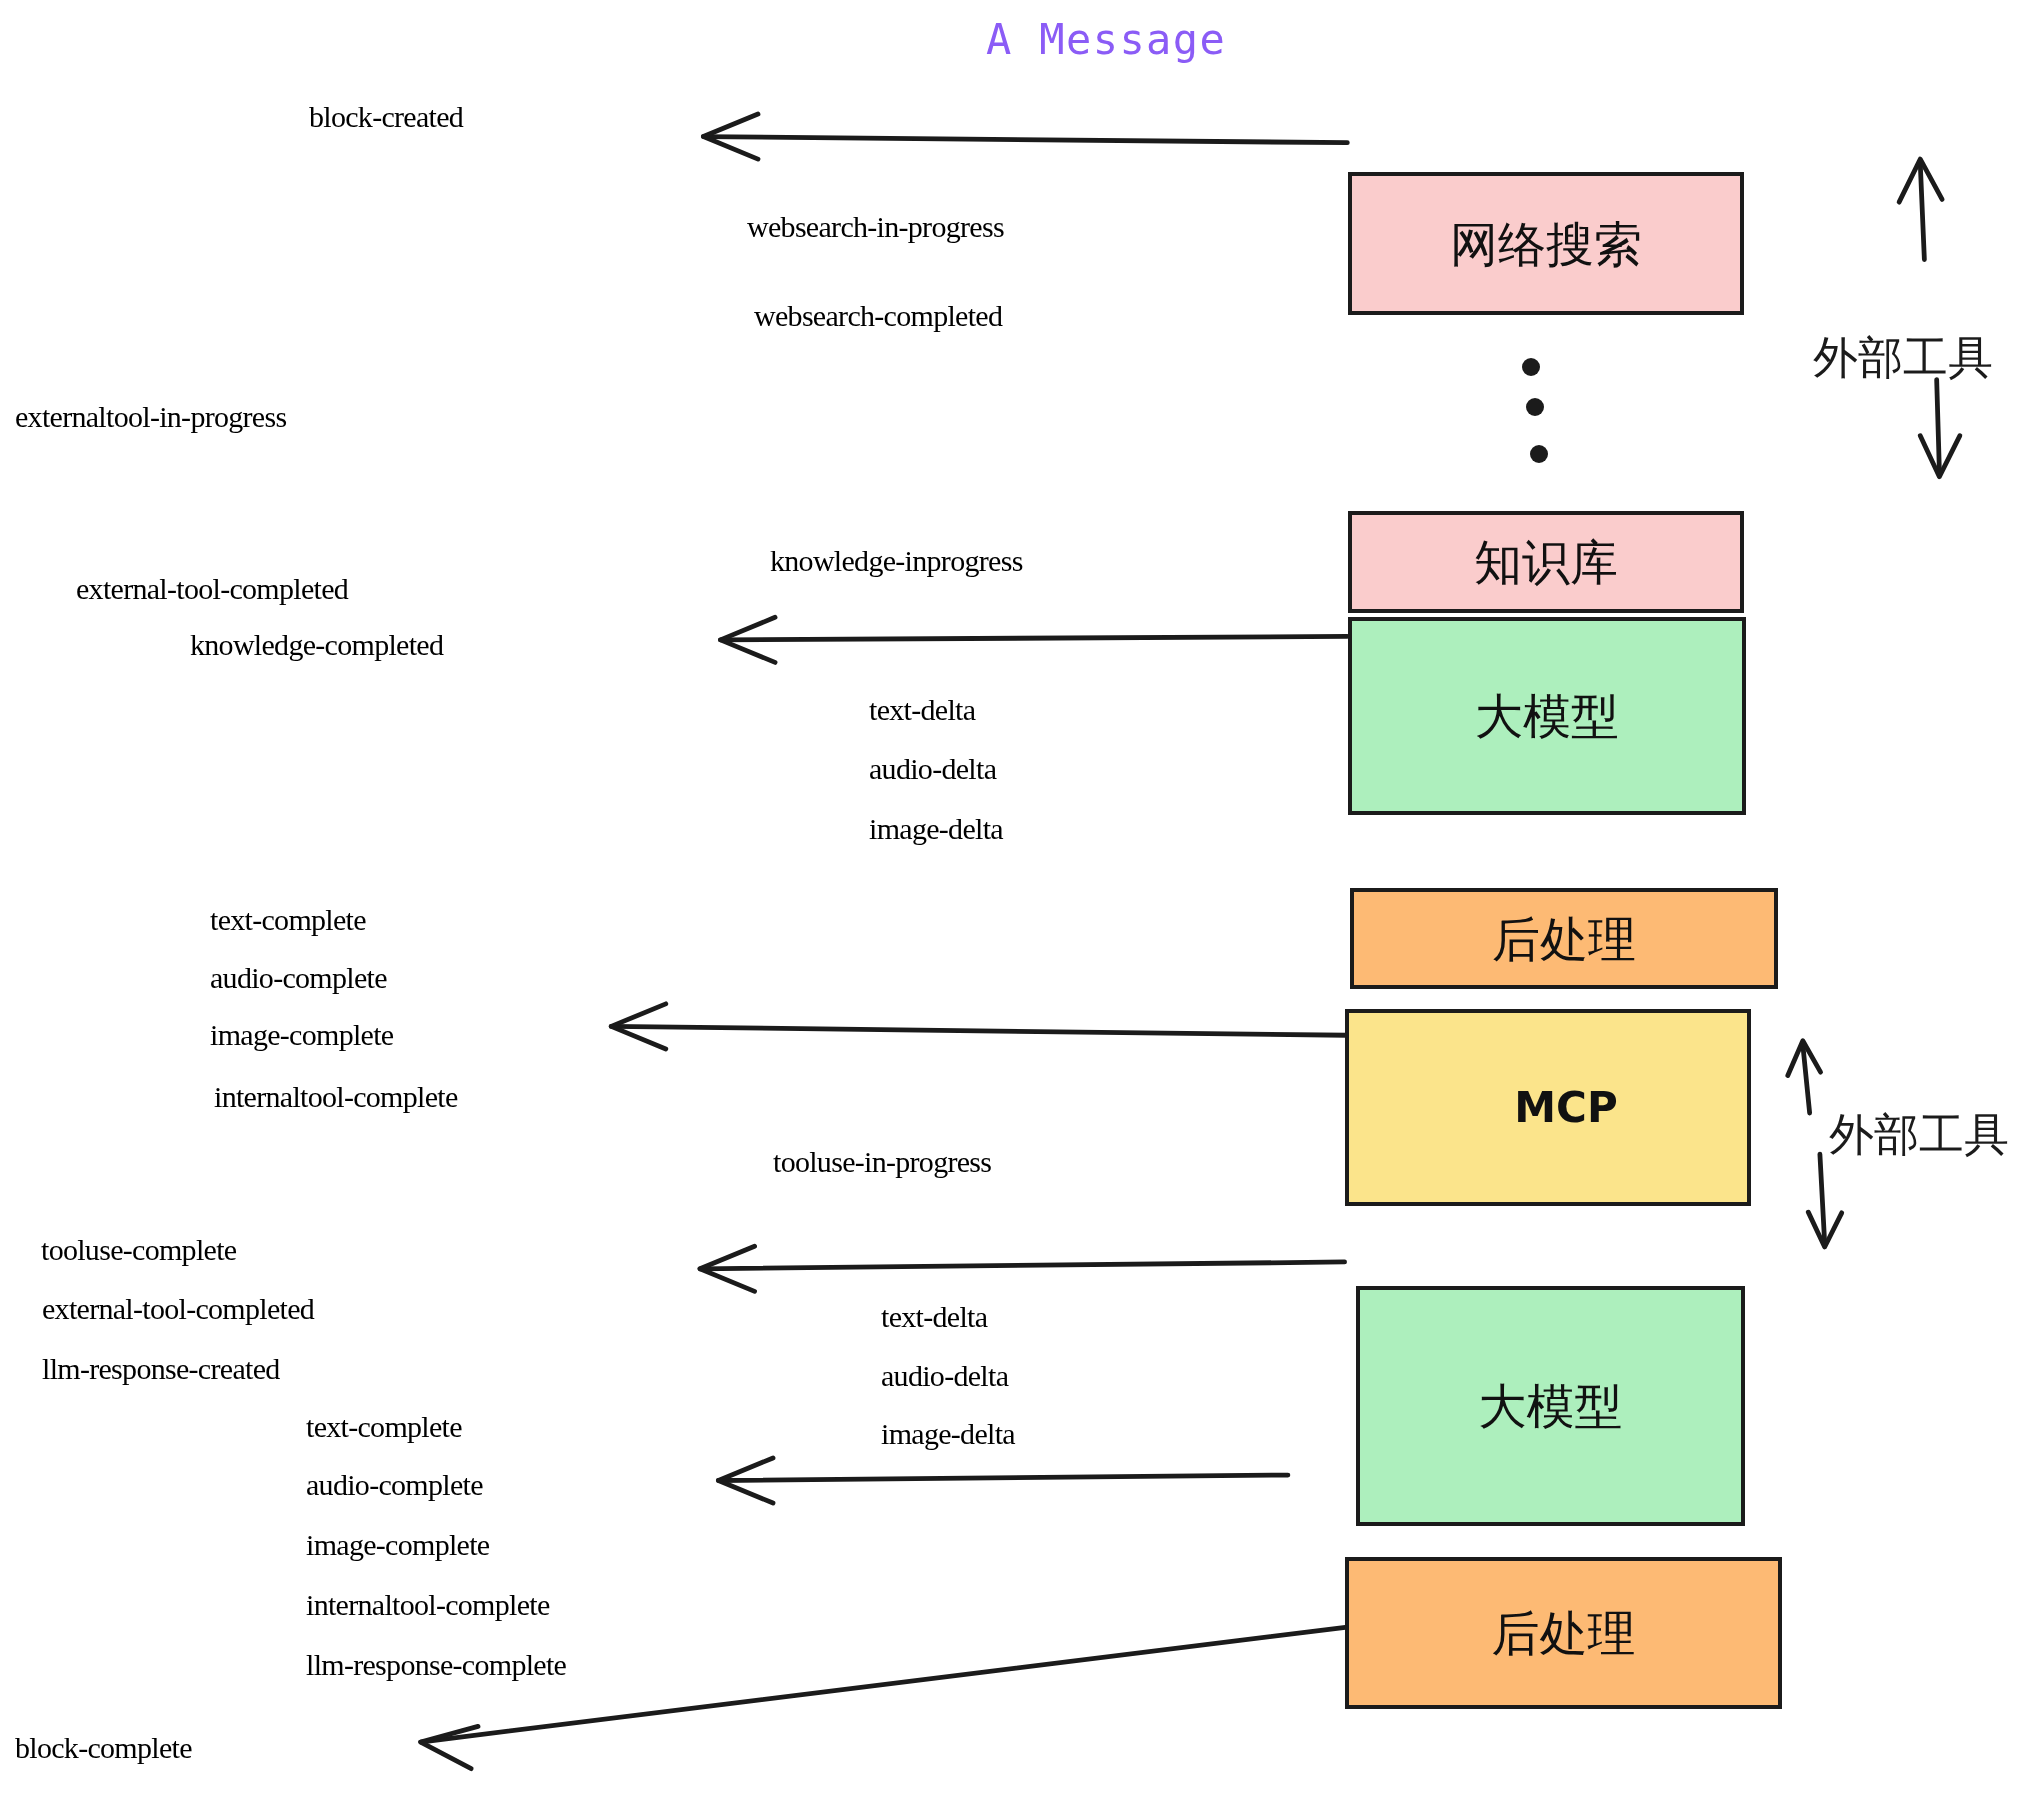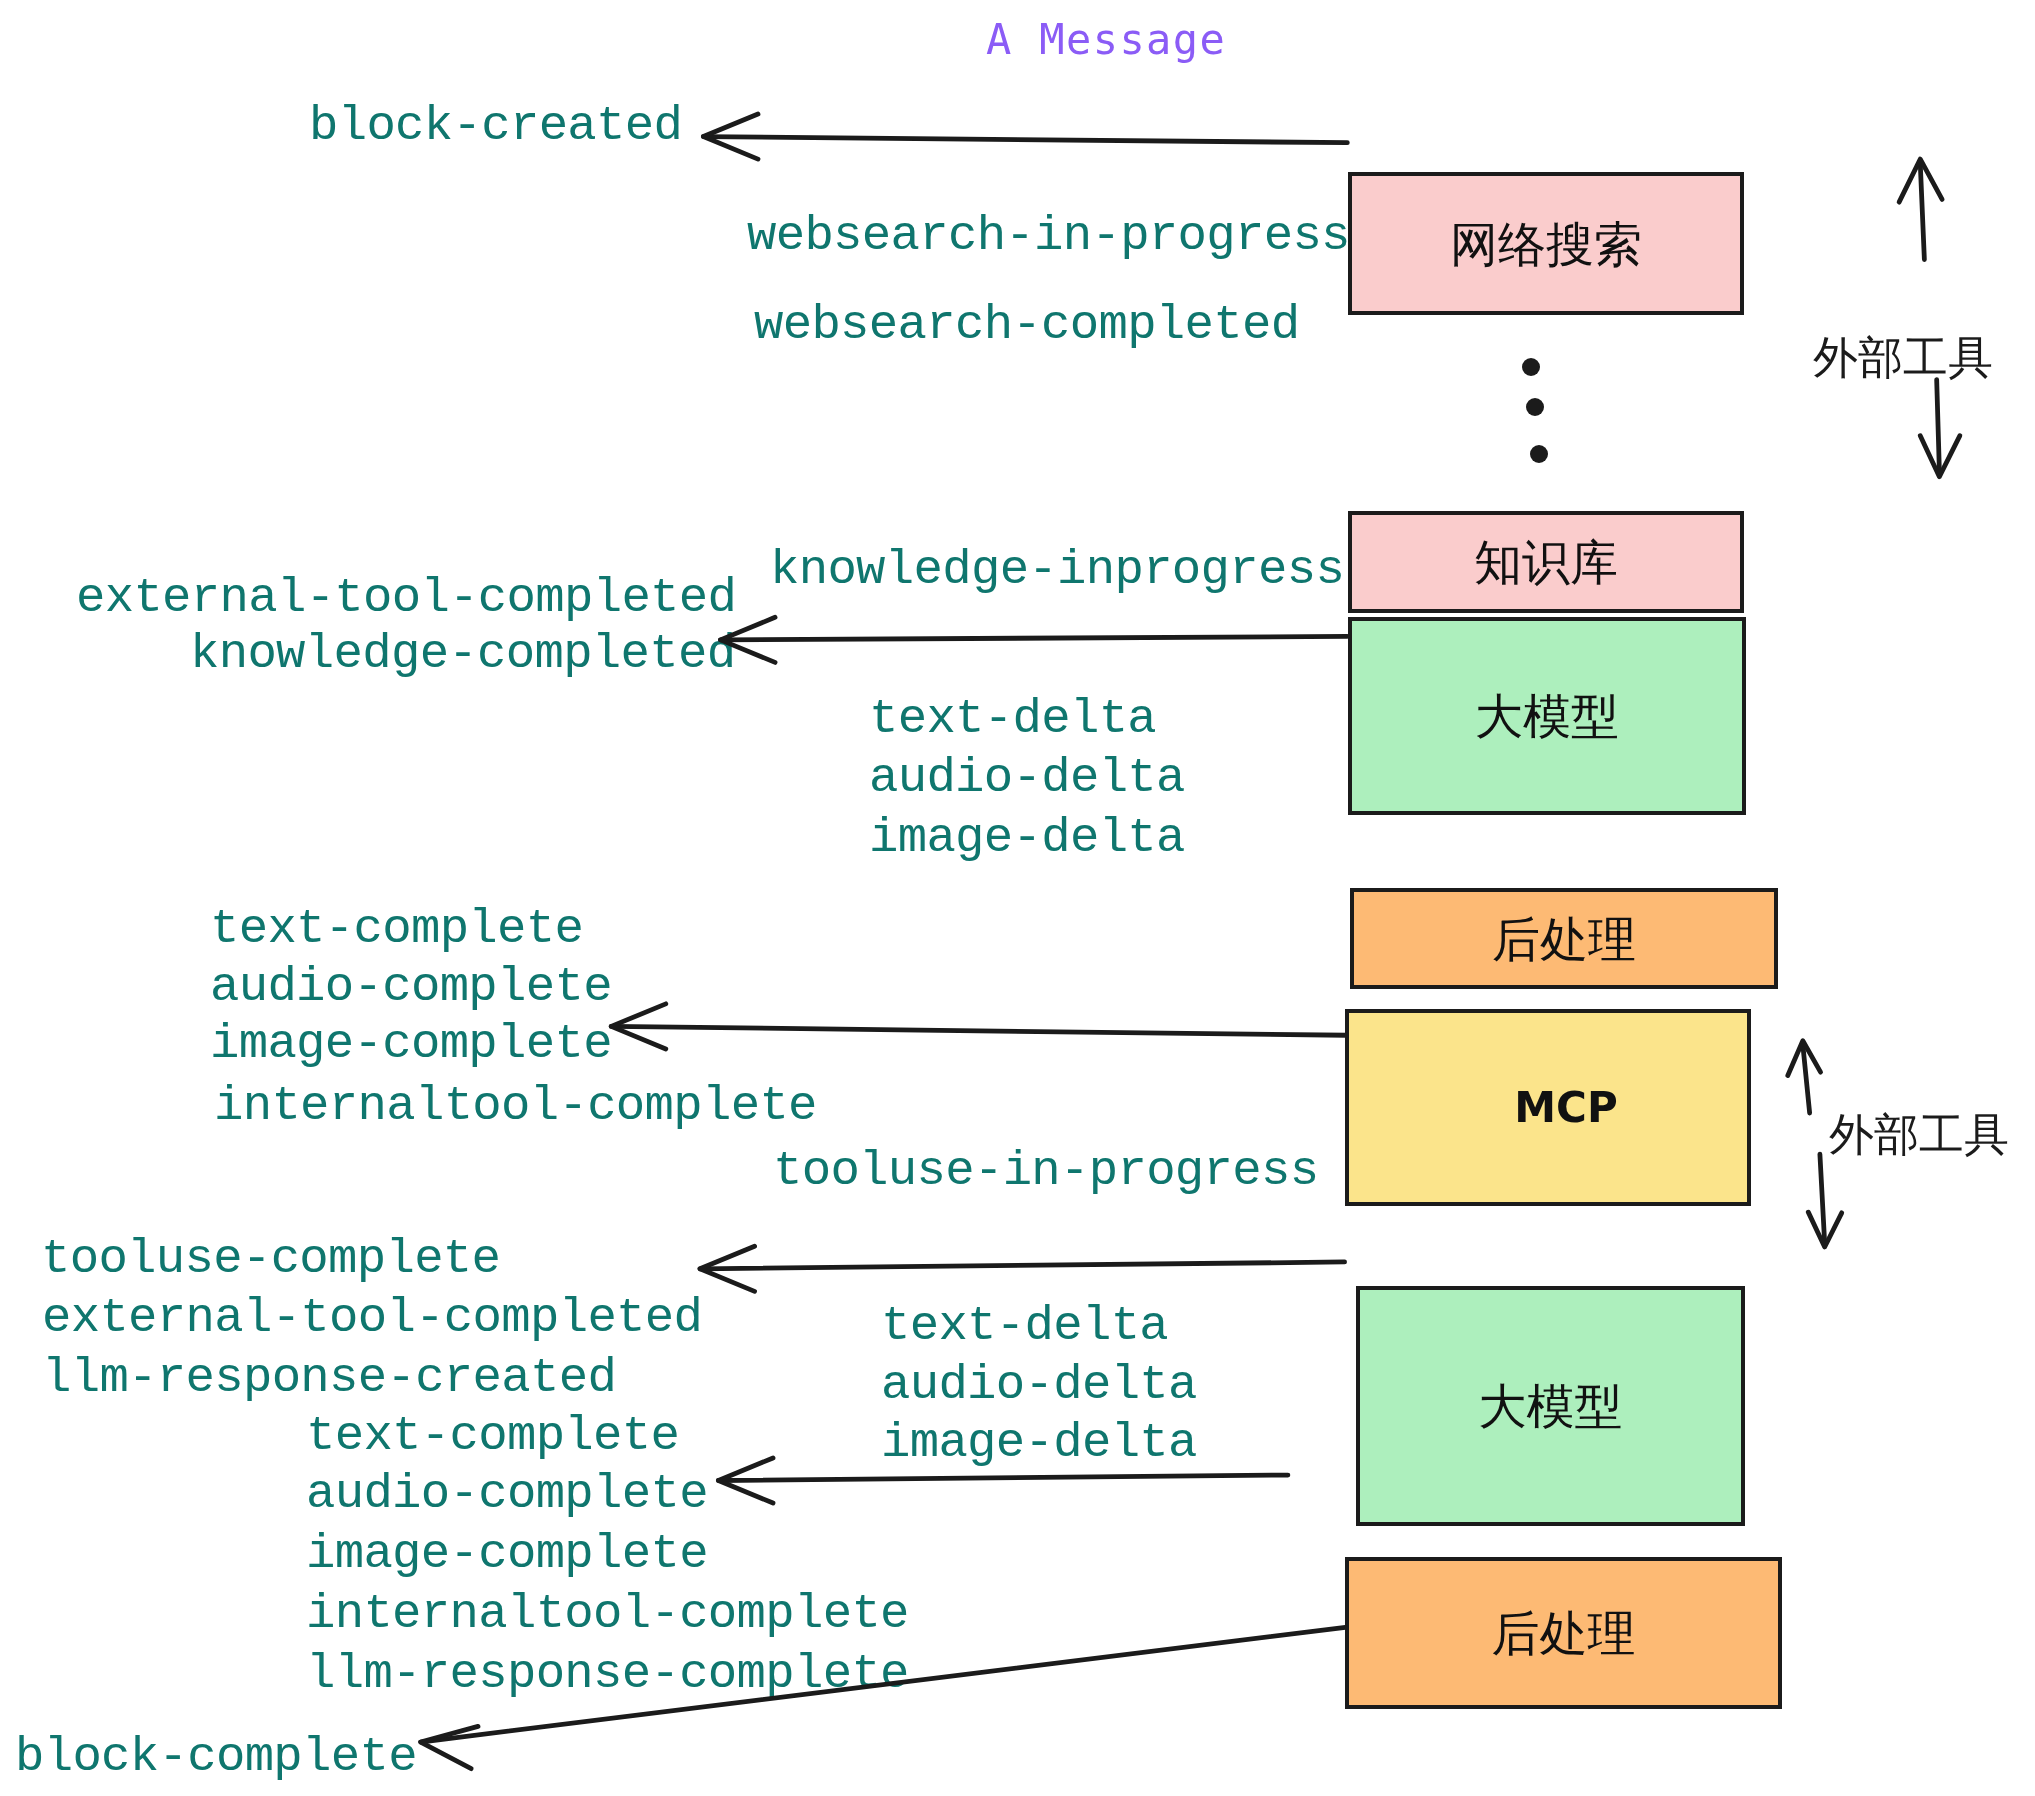--- a/index.html
+++ b/index.html
@@ -6,23 +6,23 @@
   #stage{
     position:relative;
     width:2035px;height:1796px;
     background:#ffffff;
     overflow:hidden;
     font-family:"DejaVu Sans Mono","Liberation Mono",monospace;
   }
   .ev{
     position:absolute;
     white-space:nowrap;
-    color:#0f766e;
-    font-family:Liberation Mono, monospace;
-    font-size:49px;
+    color:#000000;
+    font-family:Liberation Serif, serif;
+    font-size:30px;
     letter-spacing:-0.7px;
     line-height:1;
   }
   .title{
     position:absolute;
     white-space:nowrap;
     color:#8b5cf6;
     font-family:"DejaVu Sans Mono","Liberation Mono",monospace;
     font-size:42px;
     letter-spacing:1.4px;
@@ -68,20 +68,21 @@
 </head>
 <body>
 
 <div id="stage">
 
   <div class="title" style="left:986px;top:19px;">A Message</div>
 
   <div class="ev" style="left:309px;top:102px;">block-created</div>
   <div class="ev" style="left:747px;top:212px;">websearch-in-progress</div>
   <div class="ev" style="left:754px;top:301px;">websearch-completed</div>
+  <div class="ev" style="left:15px;top:402px;">externaltool-in-progress</div>
   <div class="ev" style="left:770px;top:546px;">knowledge-inprogress</div>
   <div class="ev" style="left:76px;top:574px;">external-tool-completed</div>
   <div class="ev" style="left:190px;top:630px;">knowledge-completed</div>
   <div class="ev" style="left:869px;top:695px;">text-delta</div>
   <div class="ev" style="left:869px;top:754px;">audio-delta</div>
   <div class="ev" style="left:869px;top:814px;">image-delta</div>
   <div class="ev" style="left:210px;top:905px;">text-complete</div>
   <div class="ev" style="left:210px;top:963px;">audio-complete</div>
   <div class="ev" style="left:210px;top:1020px;">image-complete</div>
   <div class="ev" style="left:214px;top:1082px;">internaltool-complete</div>

